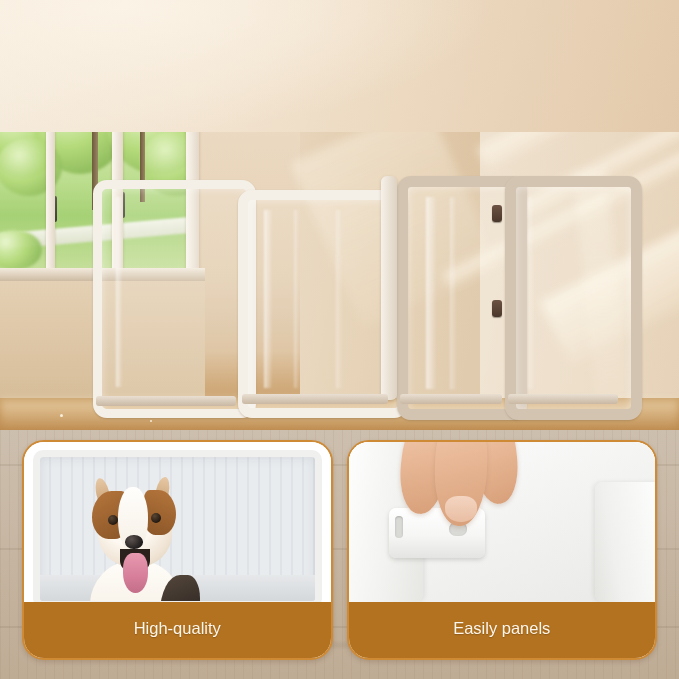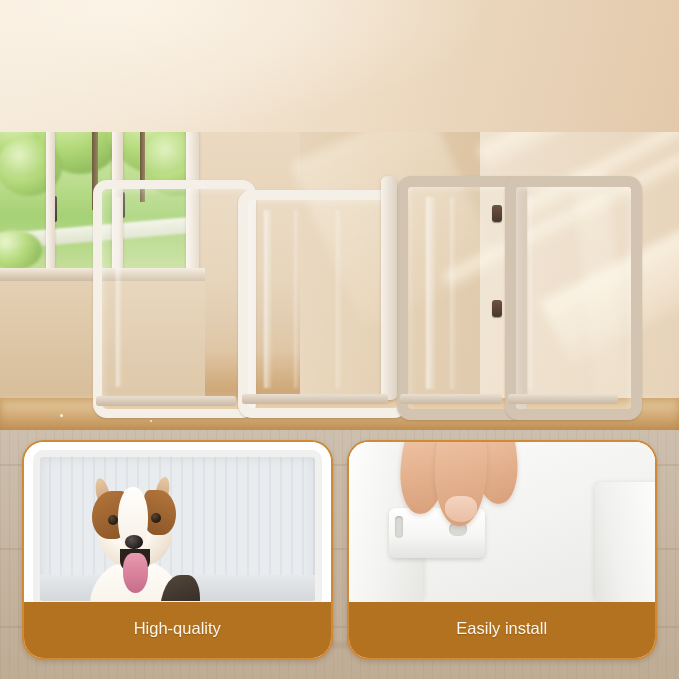--- a/index.html
+++ b/index.html
@@ -604,19 +604,19 @@
         <div class="finger finger-3"></div>
         <div class="finger finger-2"></div>
         <div class="nail"></div>
         <div class="clip-tab"></div>
         <div class="clip-body"></div>
         <div class="clip-slot" style="left:46px; top:74px; width:8px; height:22px;"></div>
         <div class="clip-slot" style="left:100px; top:80px; width:18px; height:14px; border-radius:8px;"></div>
       </div>
       <div class="card-caption">
         <span>
-          <span class="cap-line">Easily install</span>
+          <span class="cap-line">Easily panels</span>
         </span>
       </div>
     </div>
 
   </div>
 </div>
 
 </body></html>

